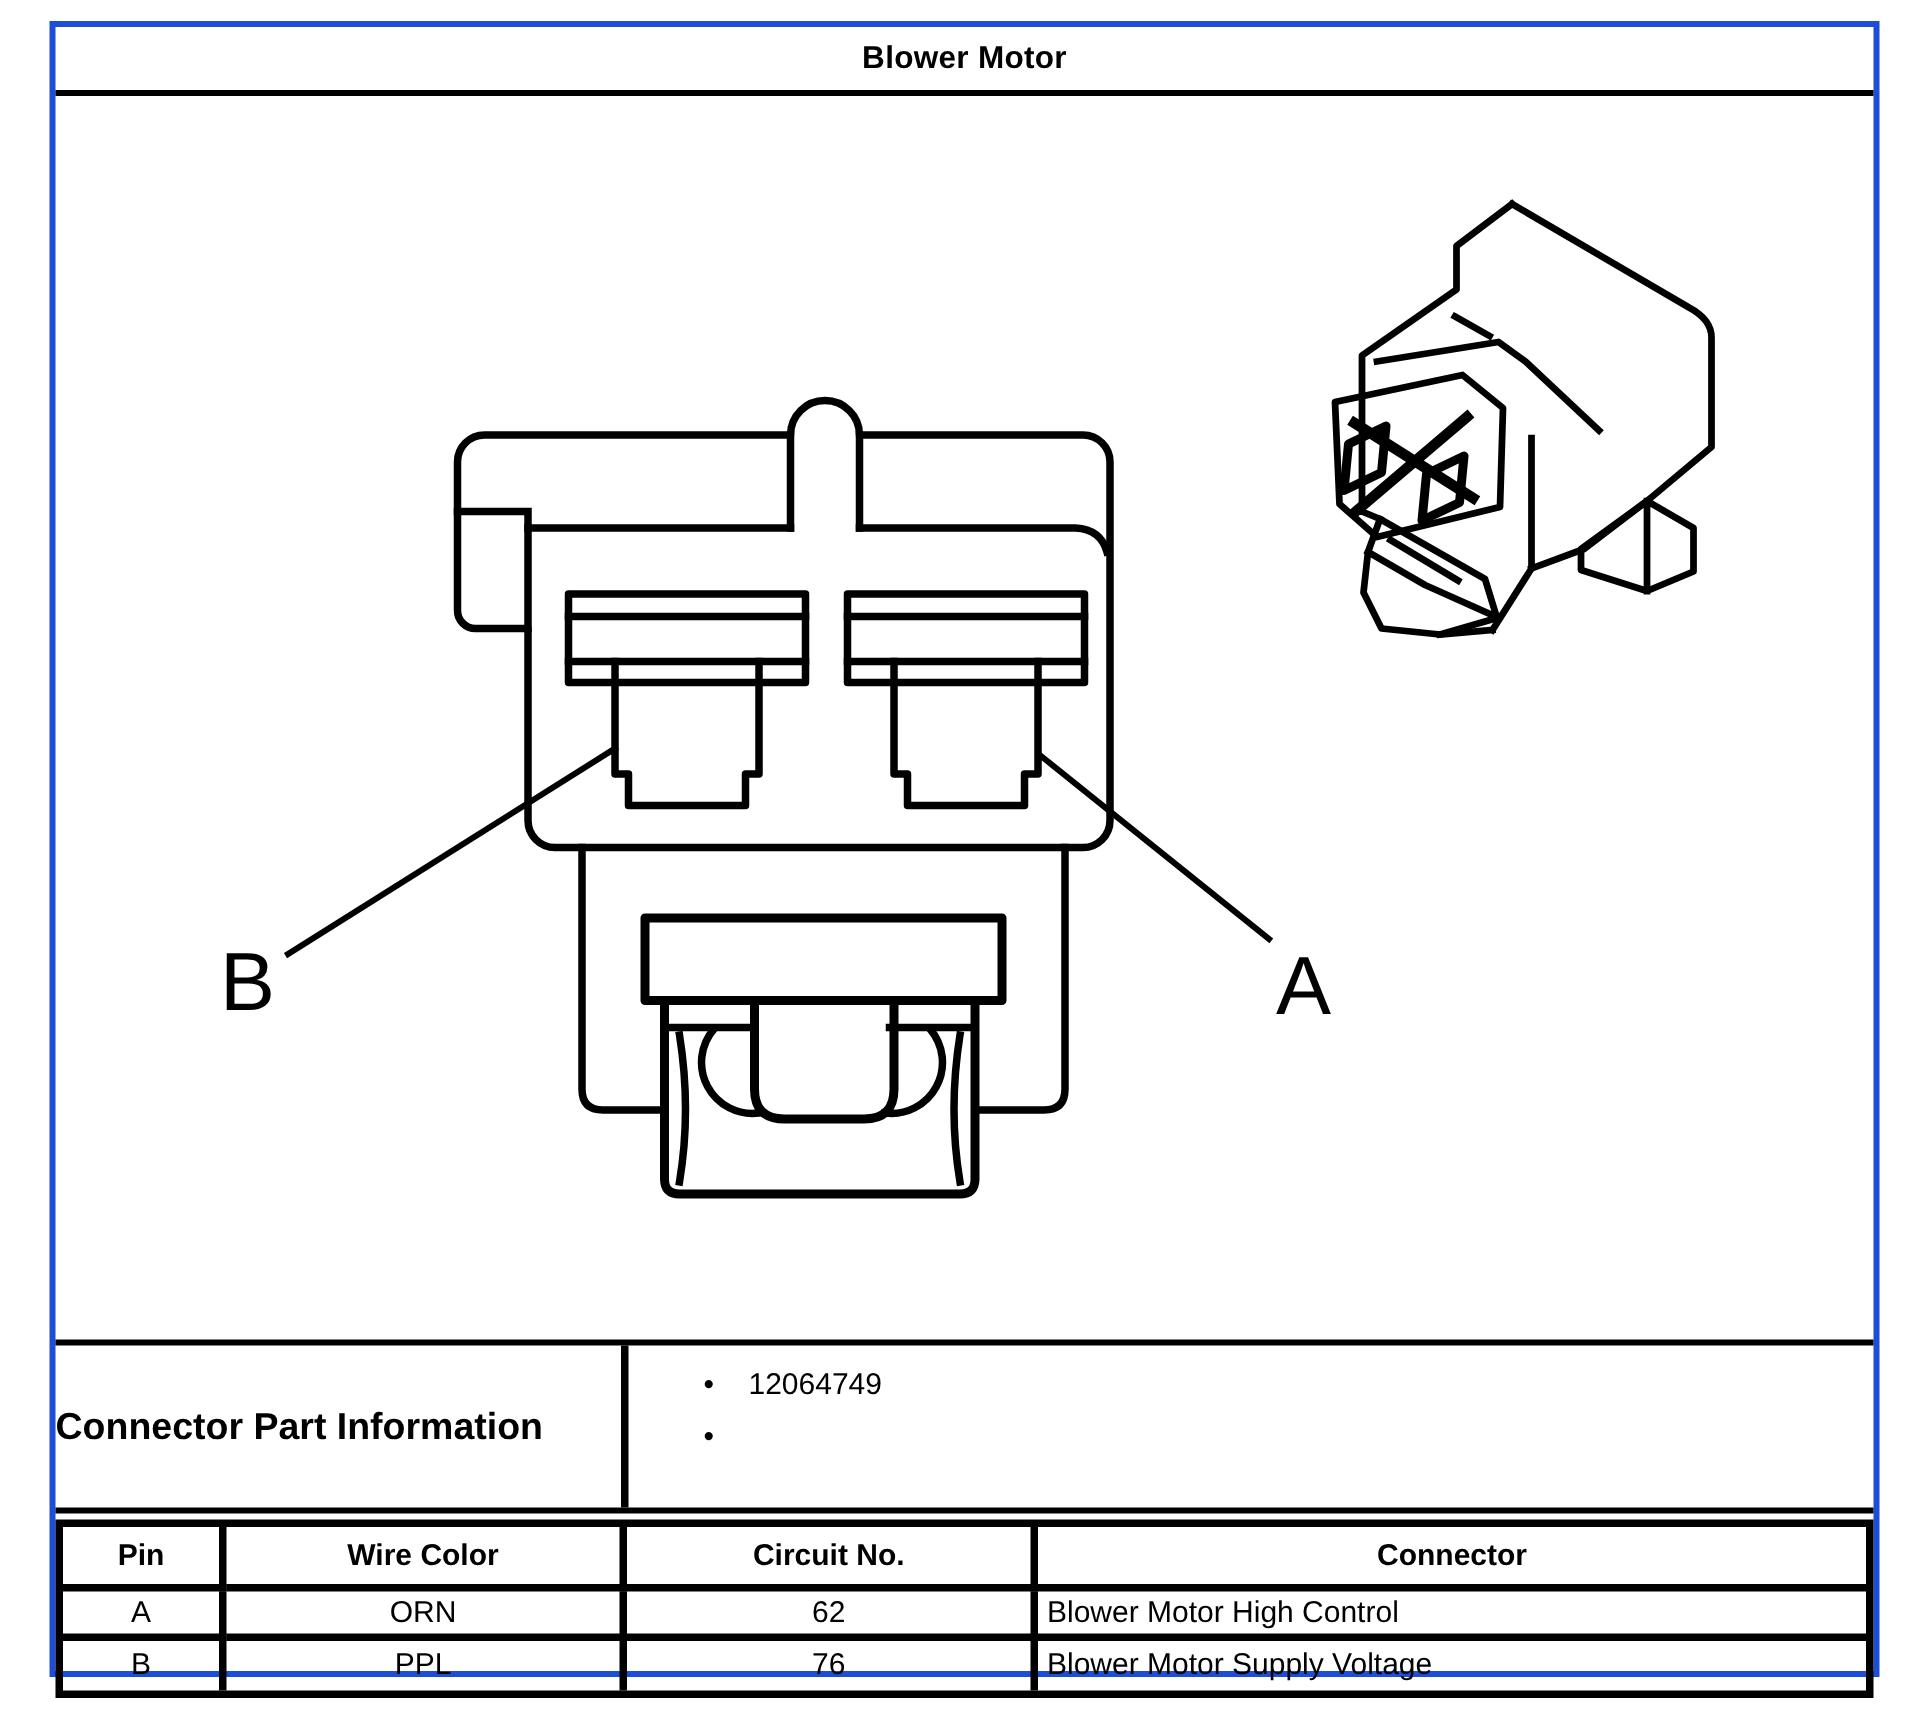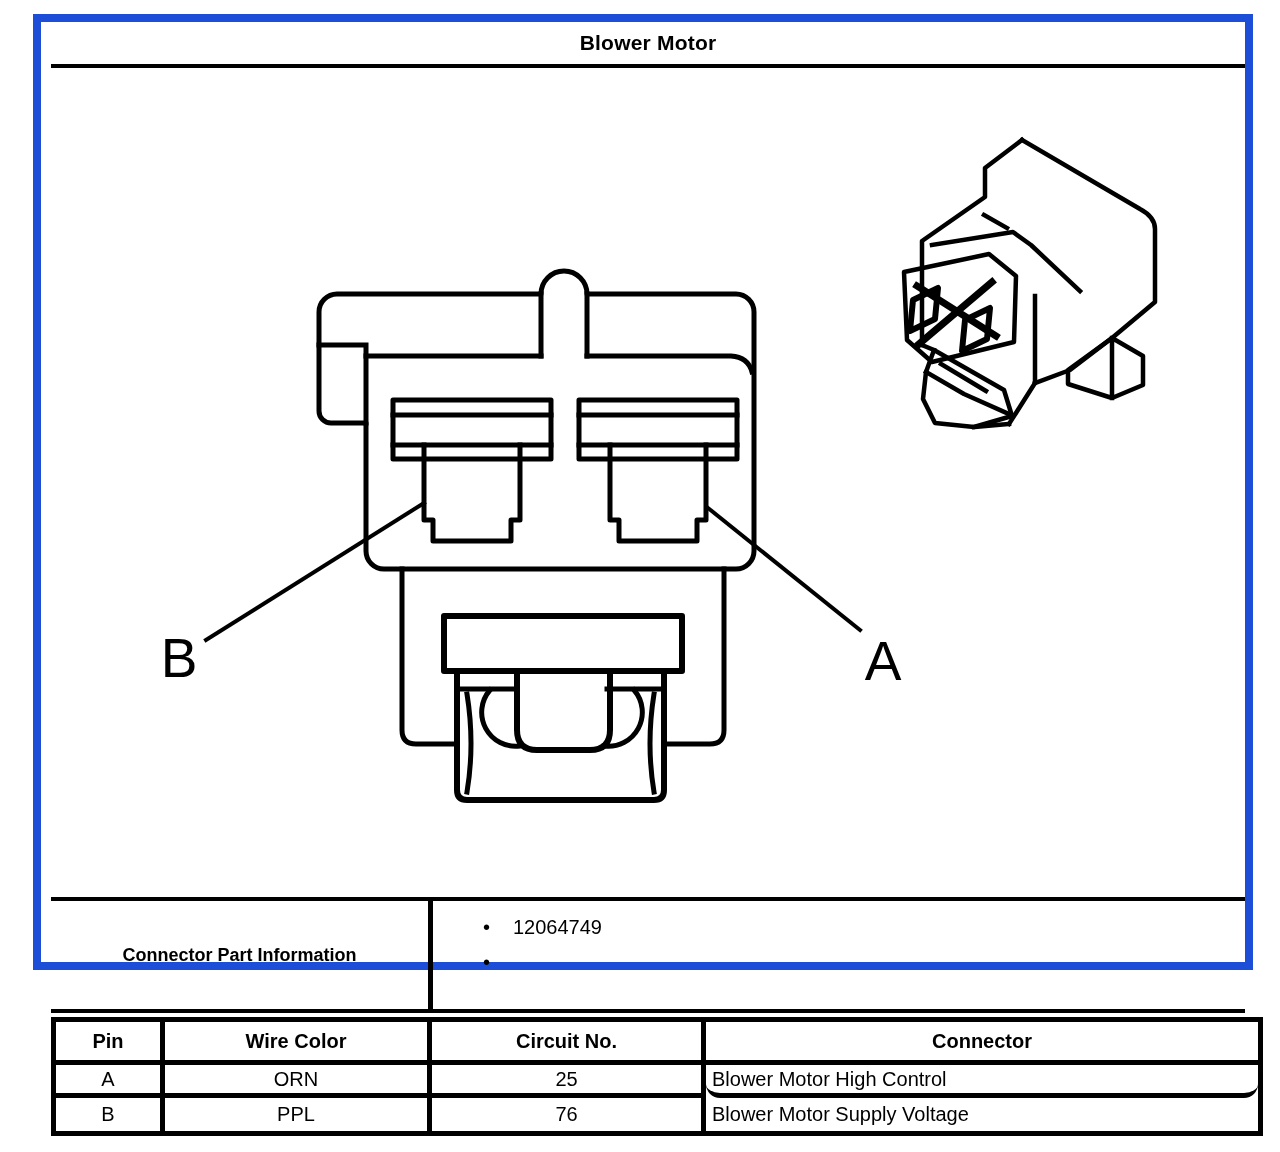--- a/index.html
+++ b/index.html
@@ -1,55 +1,55 @@
 <!DOCTYPE html>
 <html><head>
 <meta charset="utf-8">
 <style>
   html,body { margin:0; padding:0; background:#ffffff; }
   body { width:1280px; height:1152px; position:relative; font-family:"Liberation Sans", sans-serif; color:#000; }
   .page-frame {
-    position:absolute; left:33px; top:14px; width:1220px; height:956px;
-    border:8px solid #1d4ed8; box-sizing:border-box; background:#fff;padding-left:10px;
+    position:absolute; left:33px; top:14px; width:1220px; height:1104px;
+    border:4px solid #1d4ed8; box-sizing:border-box; background:#fff;
   }
   .title-bar {
     height:46px; border-bottom:4px solid #000; box-sizing:border-box;
     display:flex; align-items:center; justify-content:center;
     font-size:21px; font-weight:bold; letter-spacing:0.2px;
   }
   .diagram-area { height:829px; position:relative; overflow:hidden; }
   .diagram-area svg { position:absolute; left:0; top:0; }
   .diag-label { font-family:"Liberation Sans", sans-serif; font-size:55px; }
 
   .part-info {
     height:116px; border-top:4px solid #000; border-bottom:4px solid #000;
     box-sizing:border-box; display:flex;
   }
   .part-info-left {
     width:382px; border-right:5px solid #000; box-sizing:border-box;
-    display:flex; align-items:center; justify-content:center;
-    font-size:18px; font-weight:bold;
+    display:flex; align-items:center; justify-content:flex-start;
+    font-size:25px; font-weight:bold;
   }
   .part-info-right { flex:1; padding-top:9px; font-size:20px; }
   .bullet-row { display:flex; line-height:35px; }
   .bullet-dot { margin-left:50px; width:30px; font-size:20px; }
 
   .pin-table {
     margin-top:4px; border:5px solid #000; box-sizing:border-box; width:1212px;
     display:grid; grid-template-columns:109px 267px 274px 552px;
   }
   .cell {
     display:flex; align-items:center; justify-content:center;
     font-size:20px; height:33px; box-sizing:border-box;
     border-right:5px solid #000; border-bottom:5px solid #000;
   }
   .cell.hdr { font-weight:bold; height:43px; }
   .cell.last-col { border-right:none; }
   .cell.last-row { border-bottom:none; }
-  .cell.fn { justify-content:flex-start; padding-left:6px;border-radius:14px; }
+  .cell.fn { justify-content:flex-start; padding-left:6px; }
 </style>
 </head>
 <body>
 
 <div class="page-frame">
 
   <div class="title-bar">
     <span>Blower Motor</span>
   </div>
 
@@ -123,21 +123,21 @@
   </div>
 
   <div class="pin-table">
     <div class="cell hdr">Pin</div>
     <div class="cell hdr">Wire Color</div>
     <div class="cell hdr">Circuit No.</div>
     <div class="cell hdr last-col">Connector</div>
 
     <div class="cell">A</div>
     <div class="cell">ORN</div>
-    <div class="cell">25</div>
+    <div class="cell">62</div>
     <div class="cell fn last-col">Blower Motor High Control</div>
 
     <div class="cell last-row">B</div>
     <div class="cell last-row">PPL</div>
     <div class="cell last-row">76</div>
     <div class="cell fn last-col last-row">Blower Motor Supply Voltage</div>
   </div>
 
 </div>
 

